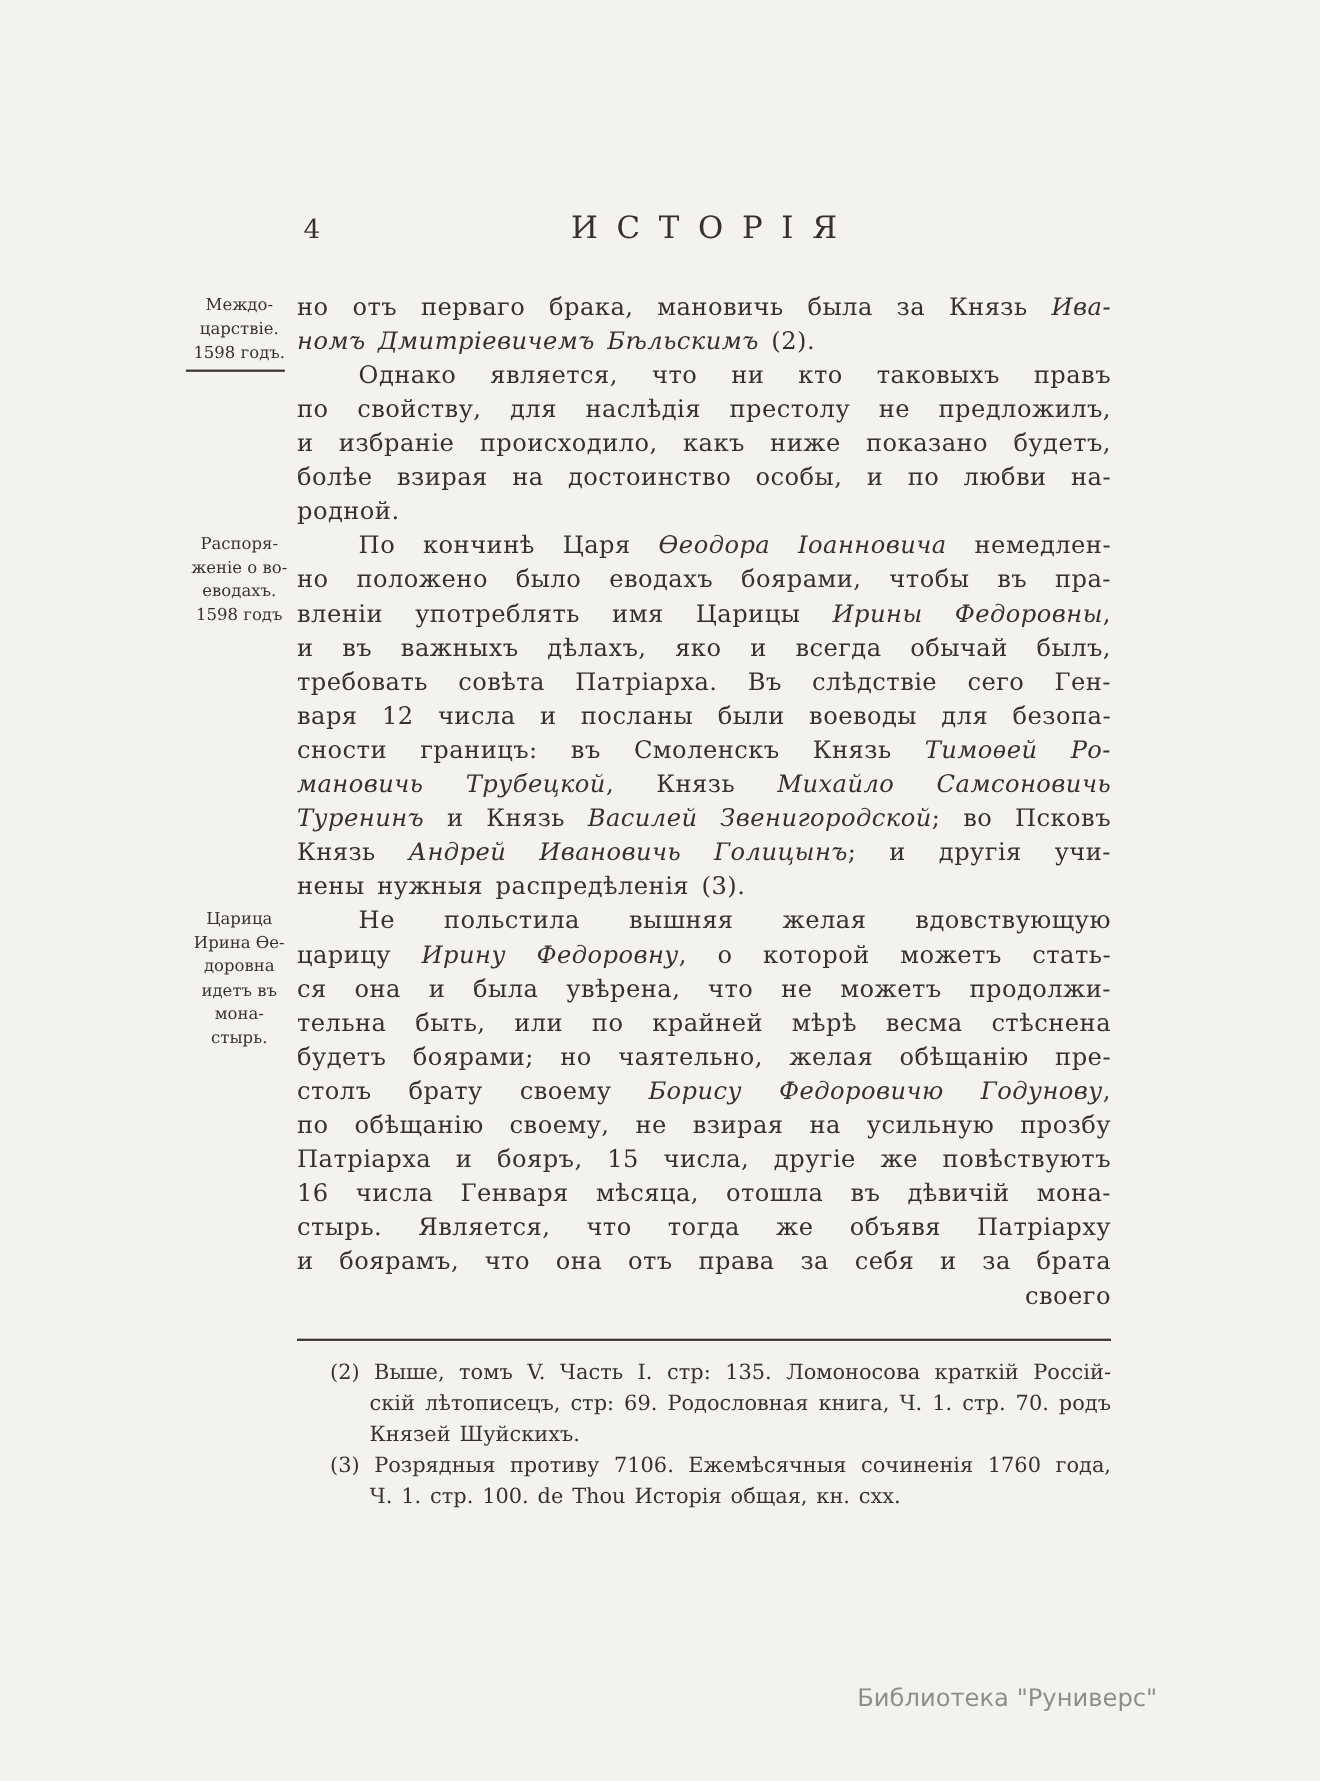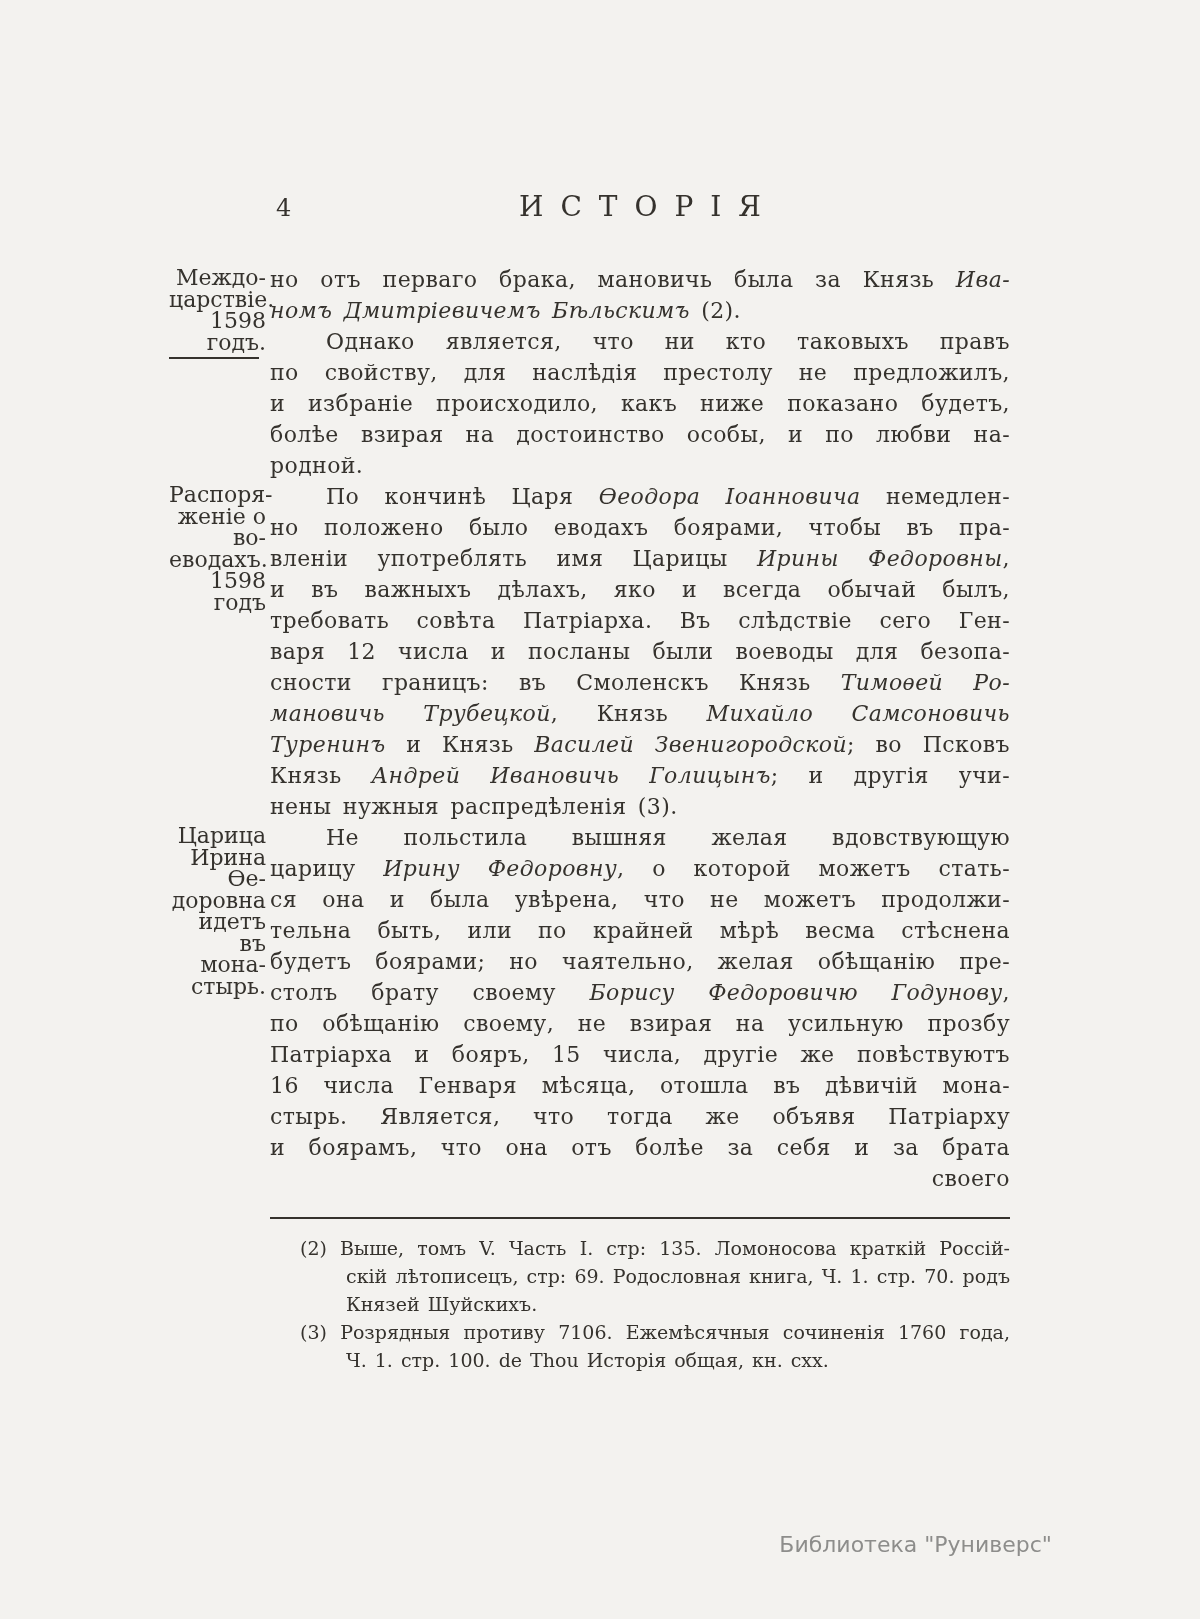--- a/index.html
+++ b/index.html
@@ -33,36 +33,36 @@
     word-spacing:4px;
     letter-spacing:0.4px;
   }
   .line.noj { text-align-last:left; -moz-text-align-last:left; }
   .line.indent { text-indent:56px; }
   .line.catchword { text-align:right; text-align-last:right; -moz-text-align-last:right; }
   .it { font-style:italic;margin-top:44px; }
 
   .margin-note {
     position:absolute; left:-101px; top:3px; width:97px;
-    font-size:22px; line-height:21.5px;
+    font-size:15px; line-height:21.5px;
     letter-spacing:0; word-spacing:0;
-    text-align:right;
+    text-align:center;
   }
   .note-rule { width:90px; border-top:2px solid #35322d; margin-top:4px; }
 
   .footnote-rule { width:740px; border-top:2px solid #35322d; margin-top:23px; }
 
   .footnotes { margin-top:15px; margin-left:30px; font-size:19px; line-height:28px; }
   .fn-line {
     text-align:justify;
     text-align-last:justify;
     -moz-text-align-last:justify;
     word-spacing:2px;
   }
-  .fn-line.cont { margin-left:46px; }
+  .fn-line.cont { margin-left:36px; }
   .fn-line.noj { text-align-last:left; -moz-text-align-last:left; }
 
   .watermark {
     position:absolute; right:148px; bottom:62px;
     font-family:"DejaVu Sans", sans-serif;
     font-size:22px; color:#8d8d8b;
   }
 </style>
 </head>
 <body>
@@ -124,21 +124,21 @@
           <div class="line indent"><span>Не польстила вышняя желая вдовствующую</span></div>
           <div class="line"><span>царицу </span><span class="it">Ирину Федоровну</span><span>, о которой можетъ стать-</span></div>
           <div class="line"><span>ся она и была увѣрена, что не можетъ продолжи-</span></div>
           <div class="line"><span>тельна быть, или по крайней мѣрѣ весма стѣснена</span></div>
           <div class="line"><span>будетъ боярами; но чаятельно, желая обѣщанію пре-</span></div>
           <div class="line"><span>столъ брату своему </span><span class="it">Борису Федоровичю Годунову</span><span>,</span></div>
           <div class="line"><span>по обѣщанію своему, не взирая на усильную прозбу</span></div>
           <div class="line"><span>Патріарха и бояръ, 15 числа, другіе же повѣствуютъ</span></div>
           <div class="line"><span>16 числа Генваря мѣсяца, отошла въ дѣвичій мона-</span></div>
           <div class="line"><span>стырь. Является, что тогда же объявя Патріарху</span></div>
-          <div class="line"><span>и боярамъ, что она отъ болѣе за себя и за брата</span></div>
+          <div class="line"><span>и боярамъ, что она отъ права за себя и за брата</span></div>
           <div class="line catchword">своего</div>
         </div>
       </div>
 
     <div class="footnote-rule"></div>
 
     <div class="footnotes">
         <div class="footnote">
           <div class="fn-line">(2) Выше, томъ V. Часть I. стр: 135. Ломоносова краткій Россій-</div>
           <div class="fn-line cont">скій лѣтописецъ, стр: 69. Родословная книга, Ч. 1. стр. 70. родъ</div>

